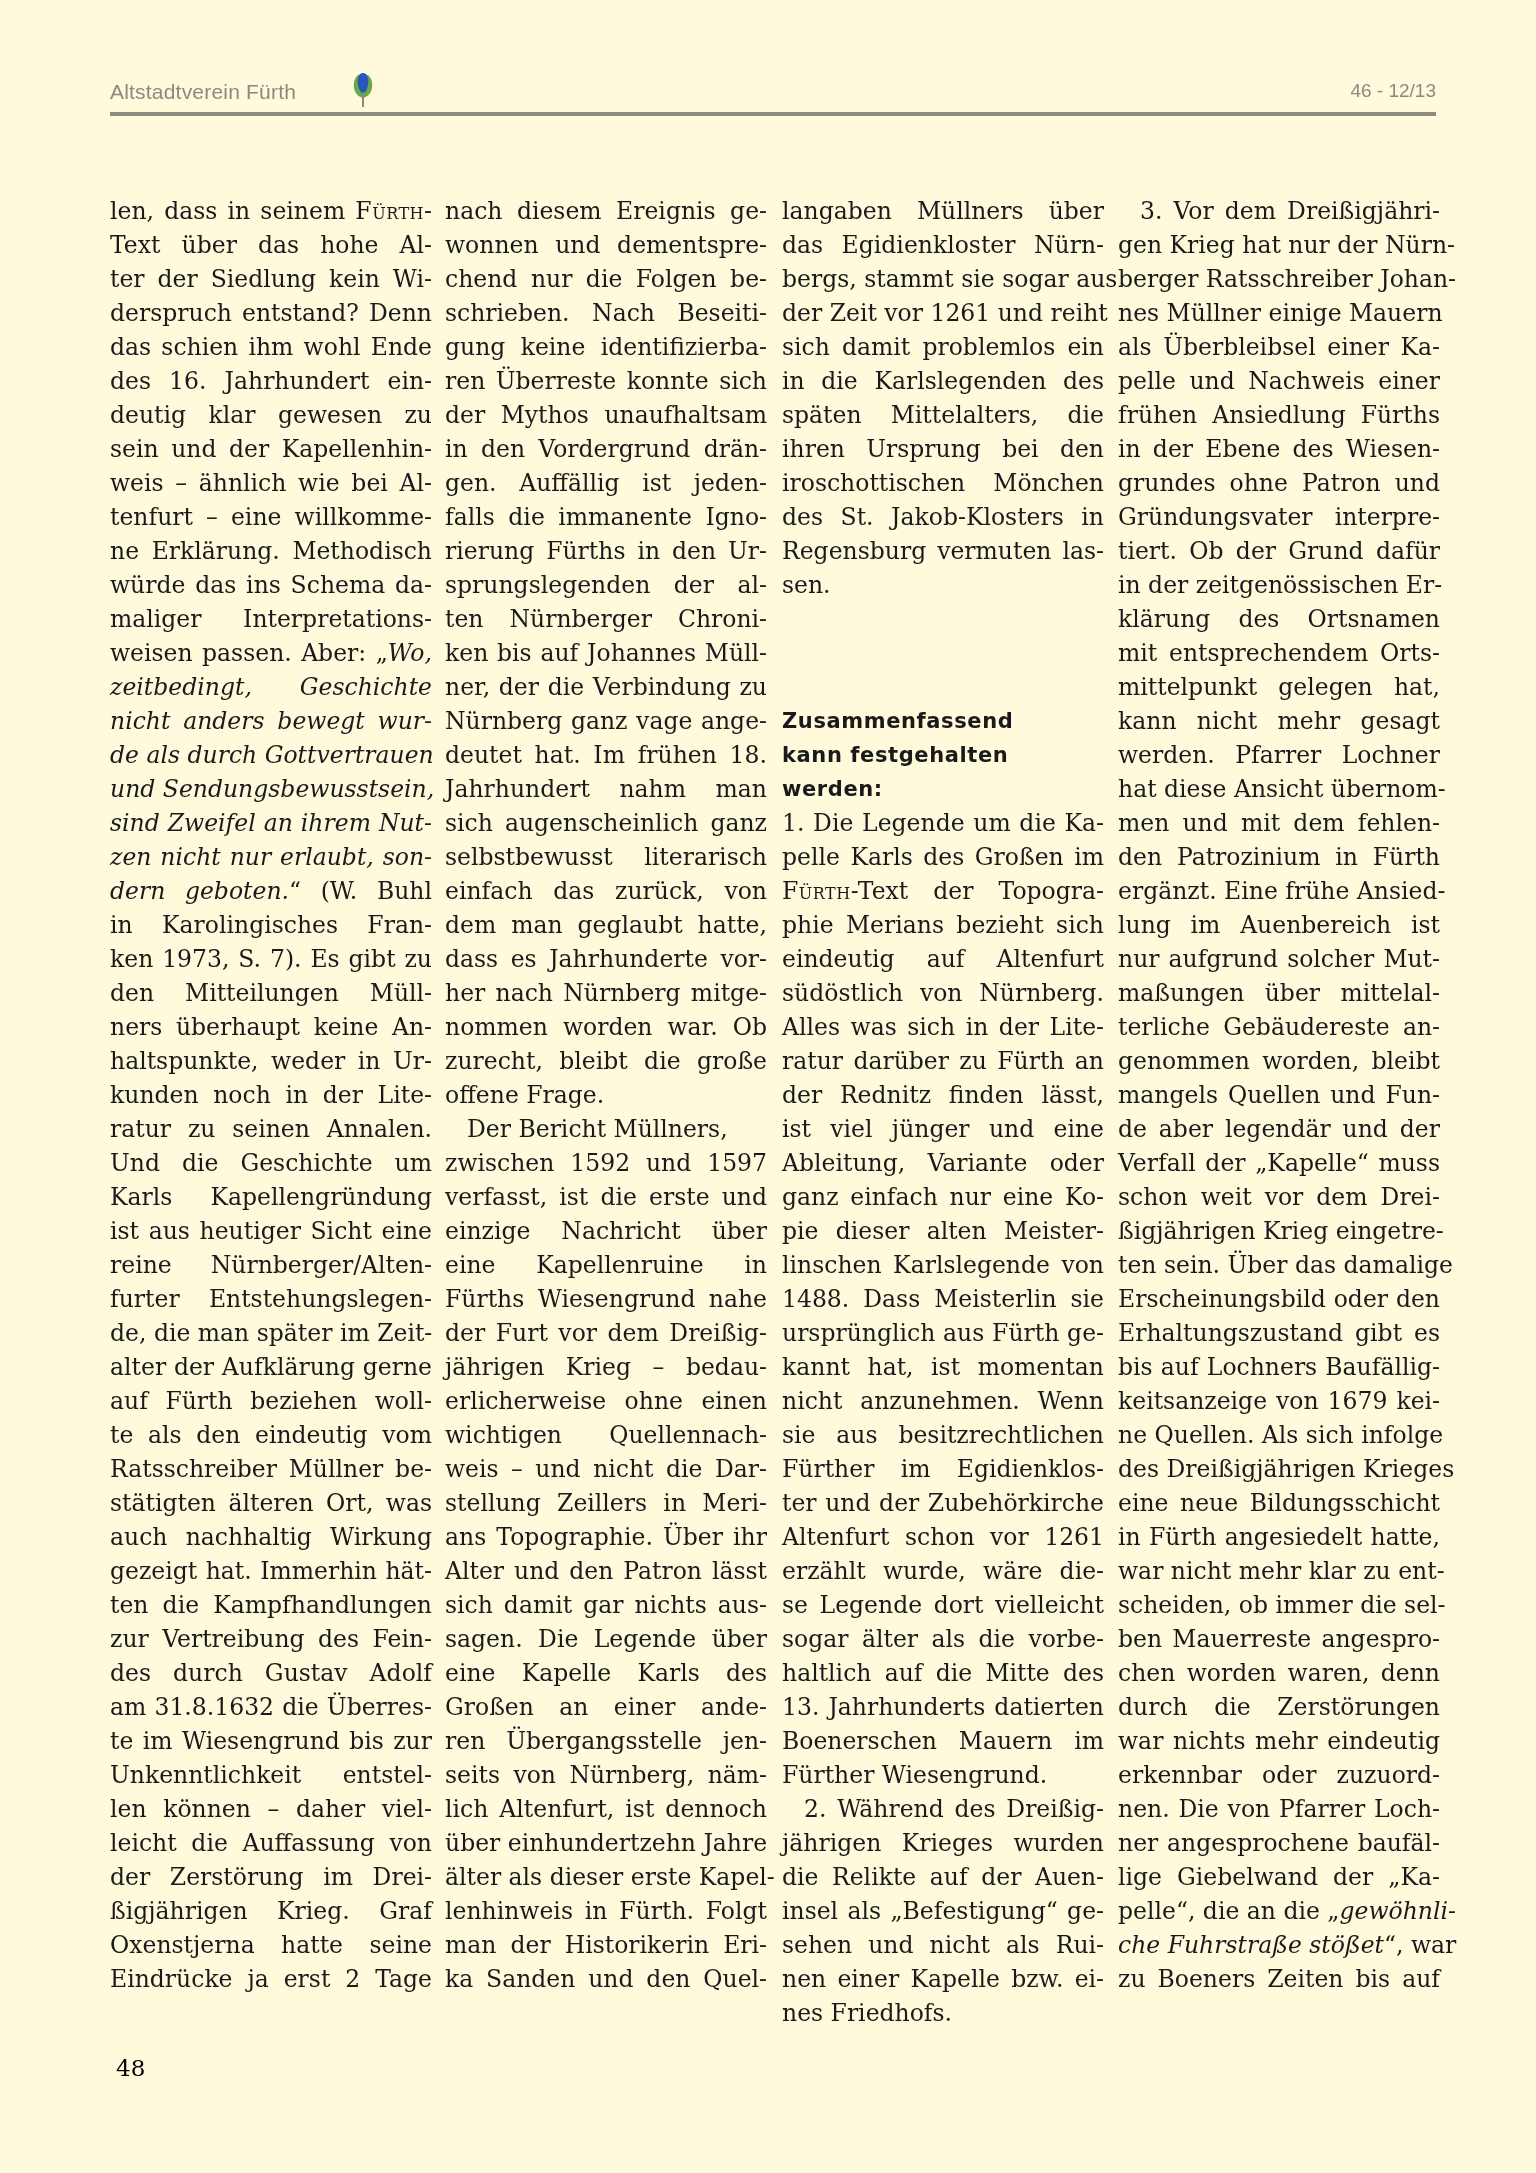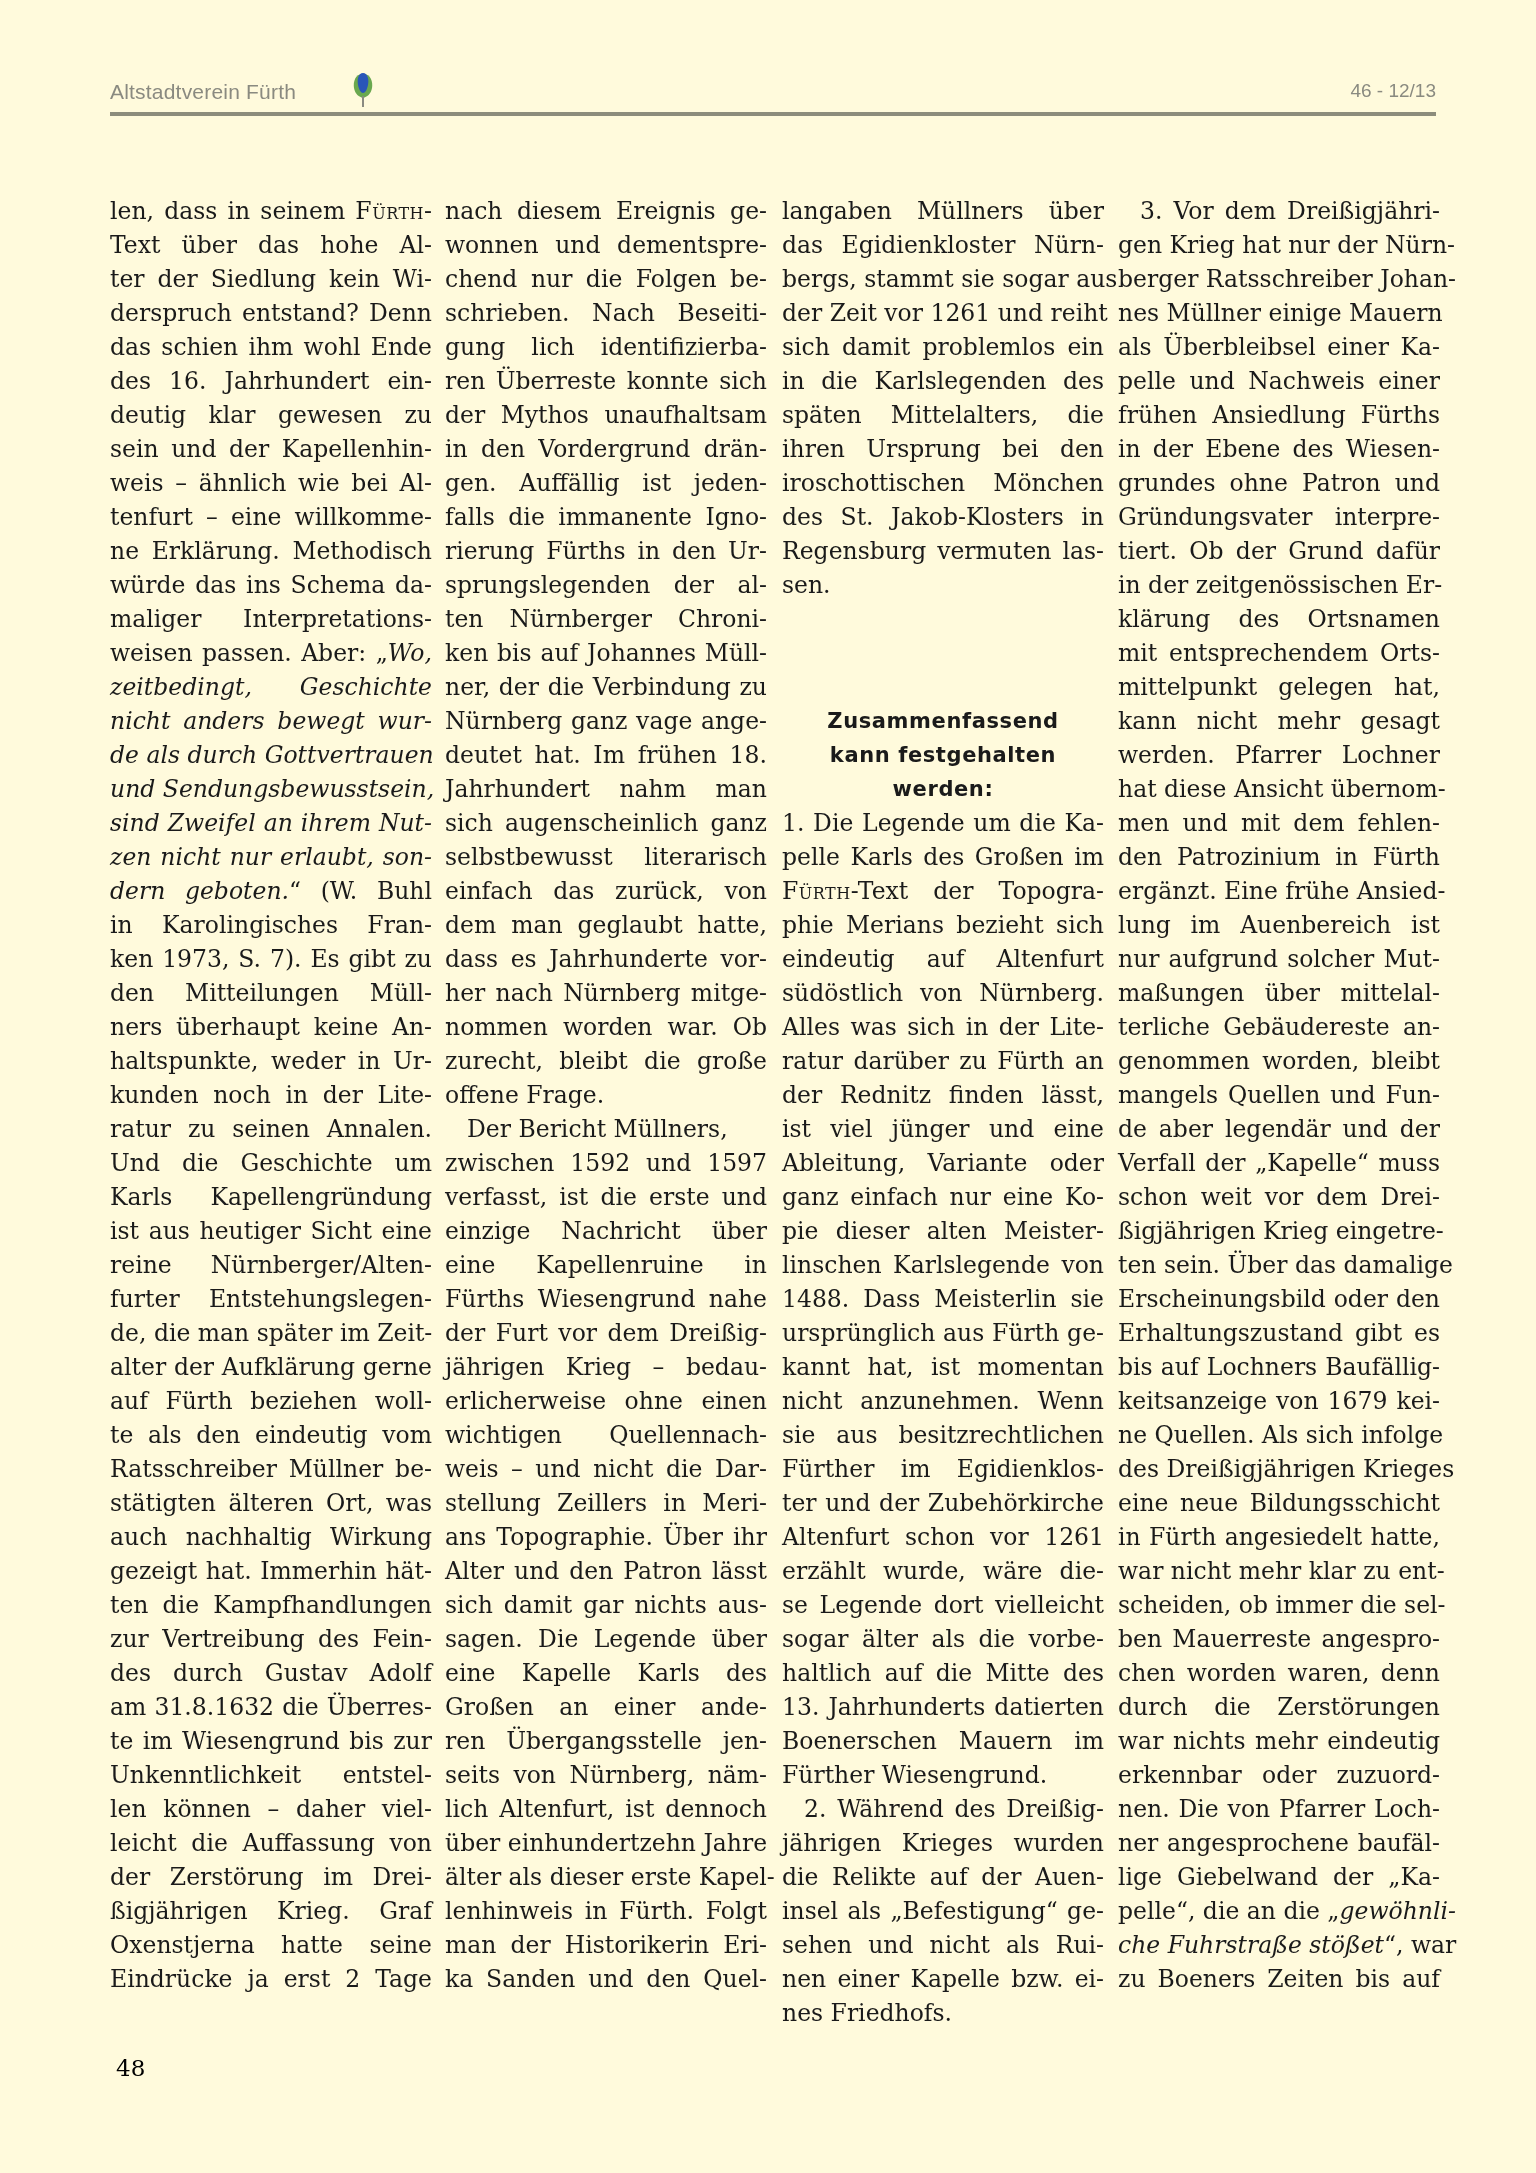--- a/index.html
+++ b/index.html
@@ -38,21 +38,21 @@
     text-align:justify; text-align-last:justify;
   }
   .col .line.last { text-align-last:left; }
   .col .line.indent { padding-left:22px; }
   .col .line.empty { height:34px; }
   .sc { font-variant:small-caps; letter-spacing:0.5px; }
   .it { font-style:italic; }
   .heading {
     display:block; height:34px; line-height:34px;
     font-family:"DejaVu Sans", sans-serif; font-weight:bold;
-    font-size:21px; letter-spacing:0.6px; text-align:center;
+    font-size:21px; letter-spacing:0.6px; text-align:left;
   }
   .pagenum {
     position:absolute; left:116px; top:2055px;
     font-size:23px; color:#000000;
   }
 </style>
 </head>
 <body>
 
 <div class="header">
@@ -122,21 +122,21 @@
     <span class="line">ßigjährigen Krieg. Graf</span>
     <span class="line">Oxenstjerna hatte seine</span>
     <span class="line">Eindrücke ja erst 2 Tage</span>
   </div>
 
 <div class="col" id="col1" style="left:445px;">
     <span class="line">nach diesem Ereignis ge-</span>
     <span class="line">wonnen und dementspre-</span>
     <span class="line">chend nur die Folgen be-</span>
     <span class="line">schrieben. Nach Beseiti-</span>
-    <span class="line">gung lich identifizierba-</span>
+    <span class="line">gung keine identifizierba-</span>
     <span class="line">ren Überreste konnte sich</span>
     <span class="line">der Mythos unaufhaltsam</span>
     <span class="line">in den Vordergrund drän-</span>
     <span class="line">gen. Auffällig ist jeden-</span>
     <span class="line">falls die immanente Igno-</span>
     <span class="line">rierung Fürths in den Ur-</span>
     <span class="line">sprungslegenden der al-</span>
     <span class="line">ten Nürnberger Chroni-</span>
     <span class="line">ken bis auf Johannes Müll-</span>
     <span class="line">ner, der die Verbindung zu</span>

